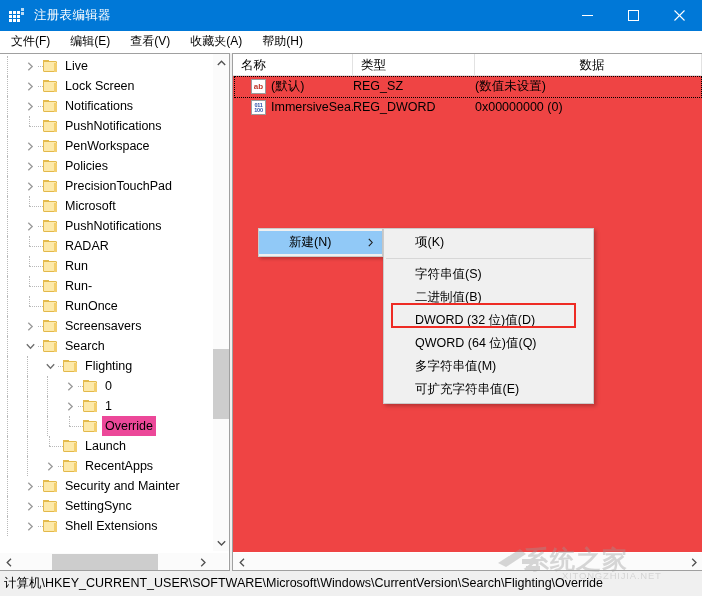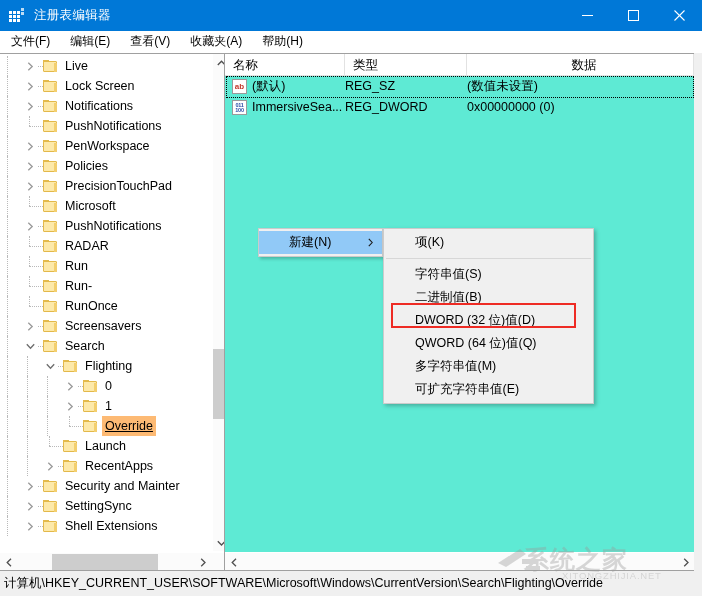--- a/index.html
+++ b/index.html
@@ -156,22 +156,21 @@
     position: absolute; right: 1px; bottom: 1px;
     width: 3px; height: 9px;
     background: #f3cf6e;
   }
   .tree-label {
     font-size: 12.5px; color: #000000;
     line-height: 20px;
     padding: 0 3px;
   }
   .tree-row.selected .tree-label {
-    background: #fdba74;
-    text-decoration: underline;
+    background: #ec4899;
   }
 
   
   .vscroll {
     position: absolute; right: 0; top: 0;
     width: 17px; height: 497px;
     background: #fbfbfb;
     border-left: 1px solid #ffffff;
   }
   .vscroll .arrow {
@@ -200,23 +199,23 @@
   .hscroll .arrow.left { left: 0; }
   .hscroll .arrow.right { right: 17px; }
   .hthumb {
     position: absolute; top: 1px;
     height: 16px;
     background: #cdcdcd;
   }
 
   
   .list-pane {
-    position: absolute; left: 224px; top: 0;
+    position: absolute; left: 232px; top: 0;
     width: 470px; height: 518px;
-    background: #5eead4;
+    background: #ef4444;
     border: 1px solid #a0a0a0;
     border-right: none;
     overflow: hidden;
   }
   .list-header {
     position: absolute; left: 0; top: 0;
     width: 469px; height: 22px;
     background: #ffffff;
     border-bottom: 1px solid #e2e2e2;
     display: flex;
@@ -243,21 +242,21 @@
     position: absolute; left: 1px; top: 0px;
     width: 466px; height: 20px;
     border: 1px dotted #000000;
     pointer-events: none;
   }
   .cell {
     font-size: 12.5px; color: #000000;
     white-space: nowrap; overflow: hidden;
     line-height: 21px;
   }
-  .cell.name { display: flex; align-items: center; padding-left: 7px; }
+  .cell.name { display: flex; align-items: center; padding-left: 18px; }
   .val-icon {
     width: 15px; height: 15px;
     margin-right: 5px; flex: 0 0 auto;
     border: 1px solid #9a9a9a;
     background: #ffffff;
     position: relative;
     overflow: hidden;
   }
   .val-icon .glyph {
     position: absolute; left: 0; top: 0;

